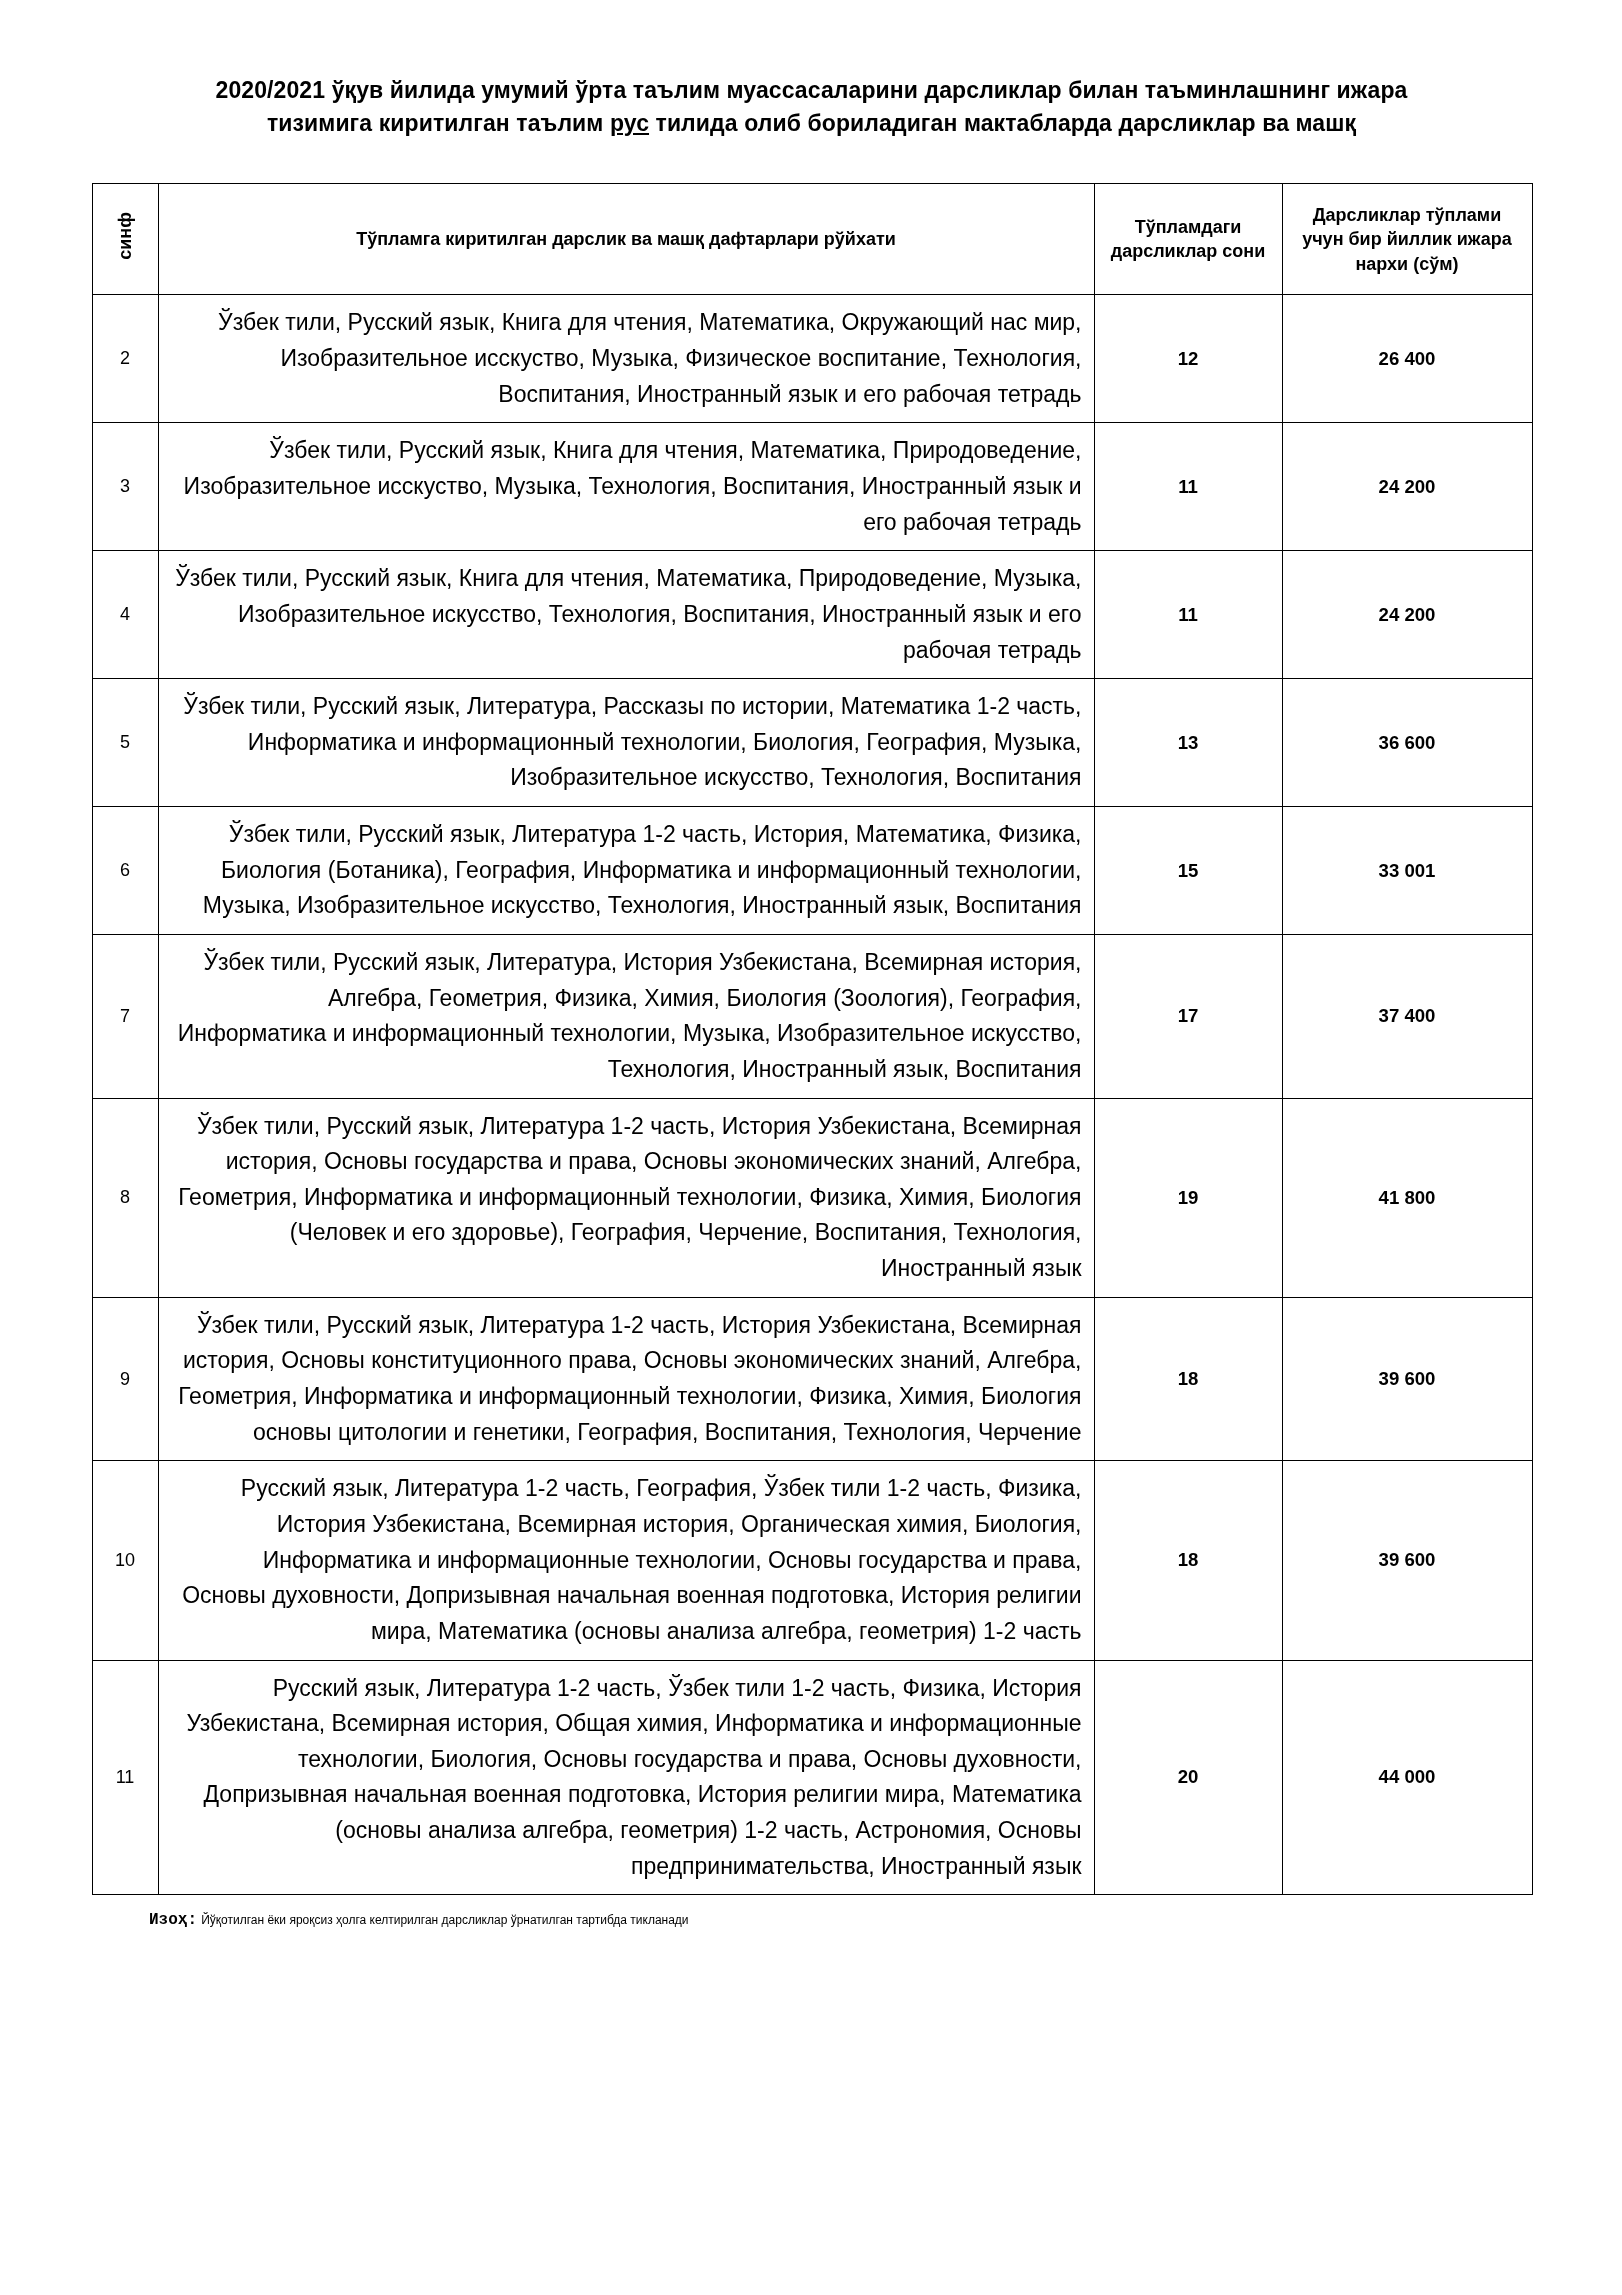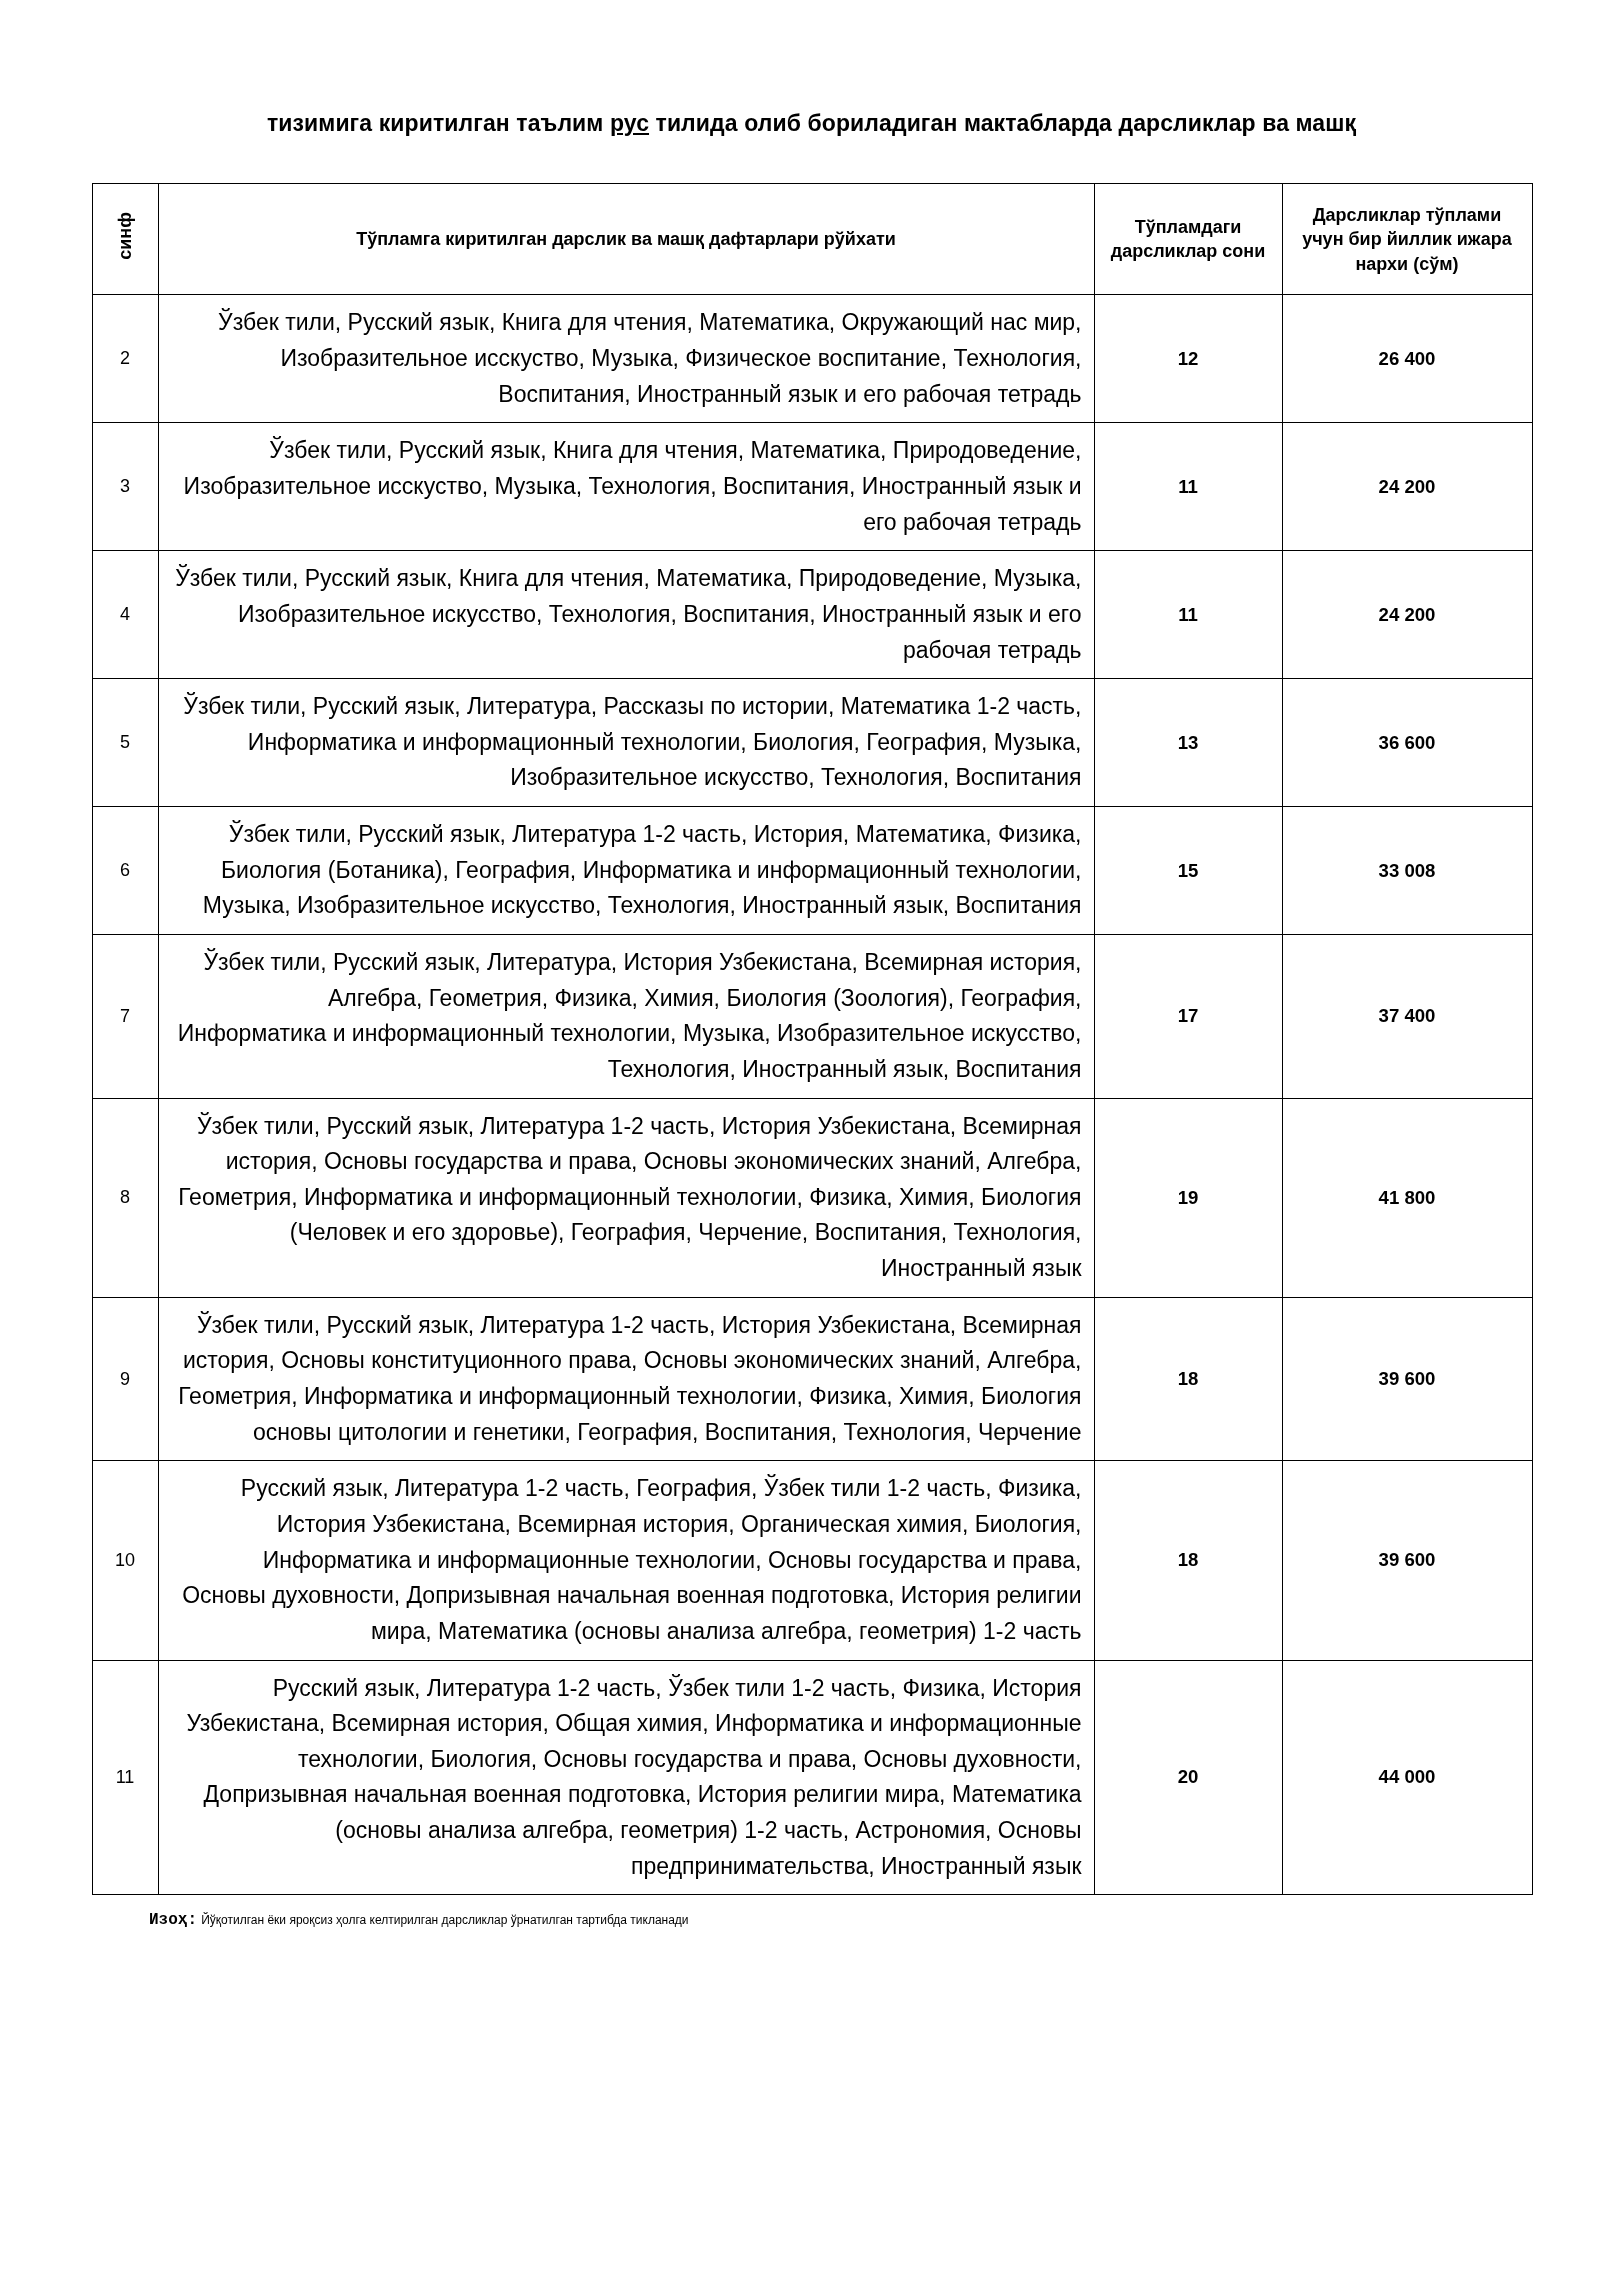--- a/index.html
+++ b/index.html
@@ -101,20 +101,21 @@
   .note .note-text {
     font-size: 12px;
   }
 </style>
 </head>
 <body>
 
 <div class="page">
 
   <div class="doc-title">
+    <span>2020/2021 ўқув йилида умумий ўрта таълим муассасаларини дарсликлар билан таъминлашнинг ижара</span>
     <br>
     <span>тизимига киритилган таълим </span><span class="u">рус</span><span> тилида олиб бориладиган мактабларда дарсликлар ва машқ</span>
     <br>
   </div>
 
   <div class="table-wrap">
     <table class="main">
       <colgroup>
         <col class="c-class">
         <col class="c-list">
@@ -153,21 +154,21 @@
         <tr>
           <td class="cell-class">5</td>
           <td class="cell-list">Ўзбек тили, Русский язык, Литература, Рассказы по истории, Математика 1-2 часть, Информатика и информационный технологии, Биология, География, Музыка, Изобразительное искусство, Технология, Воспитания</td>
           <td class="cell-count">13</td>
           <td class="cell-price">36 600</td>
         </tr>
         <tr>
           <td class="cell-class">6</td>
           <td class="cell-list">Ўзбек тили, Русский язык, Литература 1-2 часть, История, Математика, Физика, Биология (Ботаника), География, Информатика и информационный технологии, Музыка, Изобразительное искусство, Технология, Иностранный язык, Воспитания</td>
           <td class="cell-count">15</td>
-          <td class="cell-price">33 008</td>
+          <td class="cell-price">33 001</td>
         </tr>
         <tr>
           <td class="cell-class">7</td>
           <td class="cell-list">Ўзбек тили, Русский язык, Литература, История Узбекистана, Всемирная история, Алгебра, Геометрия, Физика, Химия, Биология (Зоология), География, Информатика и информационный технологии, Музыка, Изобразительное искусство, Технология, Иностранный язык, Воспитания</td>
           <td class="cell-count">17</td>
           <td class="cell-price">37 400</td>
         </tr>
         <tr>
           <td class="cell-class">8</td>
           <td class="cell-list">Ўзбек тили, Русский язык, Литература 1-2 часть, История Узбекистана, Всемирная история, Основы государства и права, Основы экономических знаний, Алгебра, Геометрия, Информатика и информационный технологии, Физика, Химия, Биология (Человек и его здоровье), География, Черчение, Воспитания, Технология, Иностранный язык</td>

